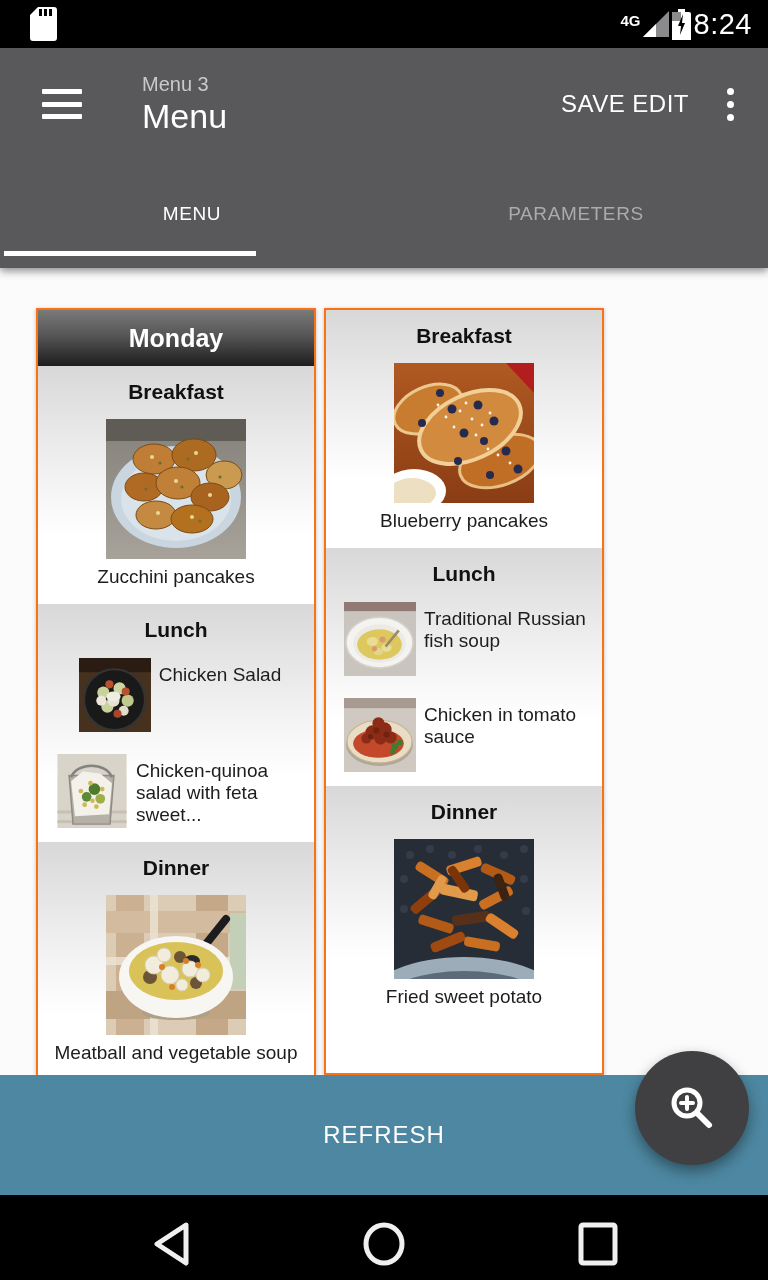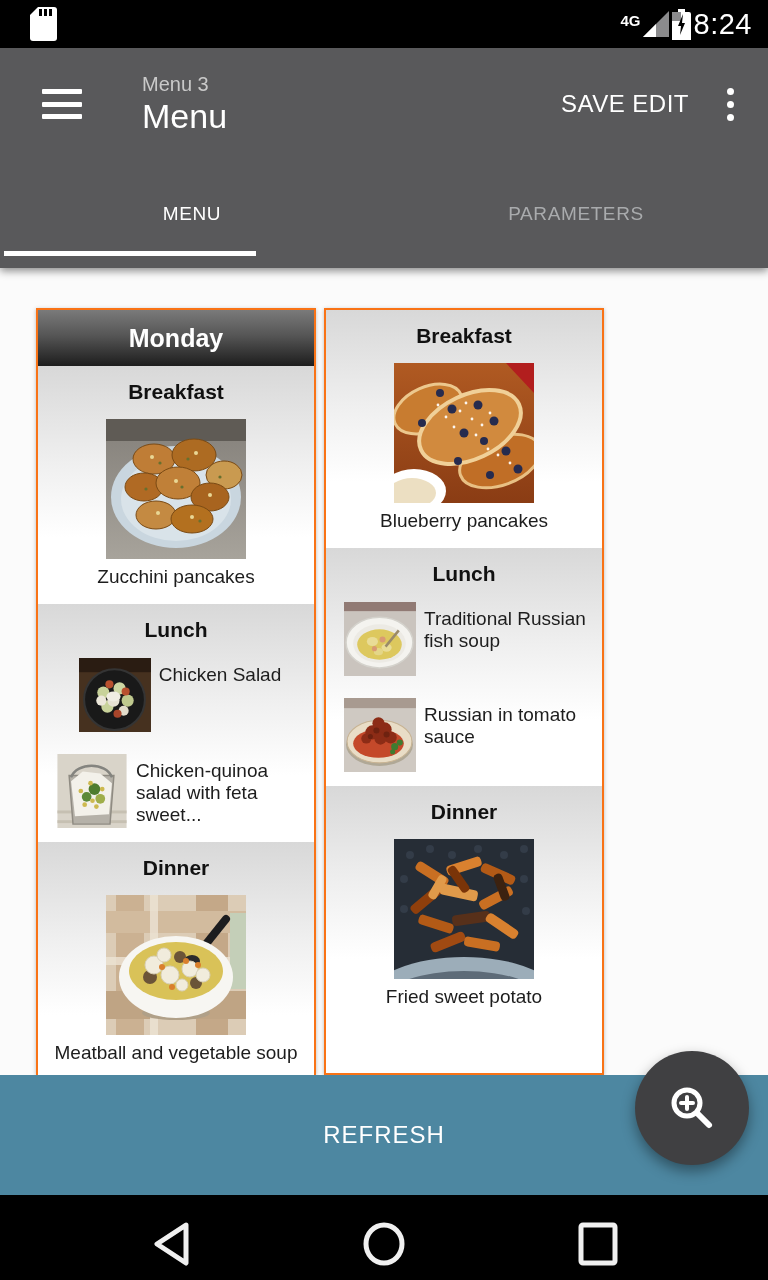--- a/index.html
+++ b/index.html
@@ -341,21 +341,21 @@
                 <circle cx="32" cy="32" r="3"></circle>
                 <circle cx="42" cy="36" r="3"></circle>
                 <circle cx="26" cy="38" r="2.5"></circle>
               </g>
             <g fill="#3f7c30">
                 <circle cx="50" cy="48" r="3.5"></circle>
                 <circle cx="55" cy="44" r="3"></circle>
                 <circle cx="48" cy="53" r="2.5"></circle>
               </g>
           </svg>
-          <div class="row-text">Russian in tomato sauce</div>
+          <div class="row-text">Chicken in tomato sauce</div>
         </div>
       </div>
 
       <div class="meal meal-lg">
         <div class="meal-name">Dinner</div>
         <svg class="dish-lg" viewBox="0 0 140 140">
           <rect width="140" height="140" fill="#262d36"></rect>
           <g fill="#333c48">
             <circle cx="16" cy="16" r="4"></circle>
               <circle cx="36" cy="10" r="4"></circle>

